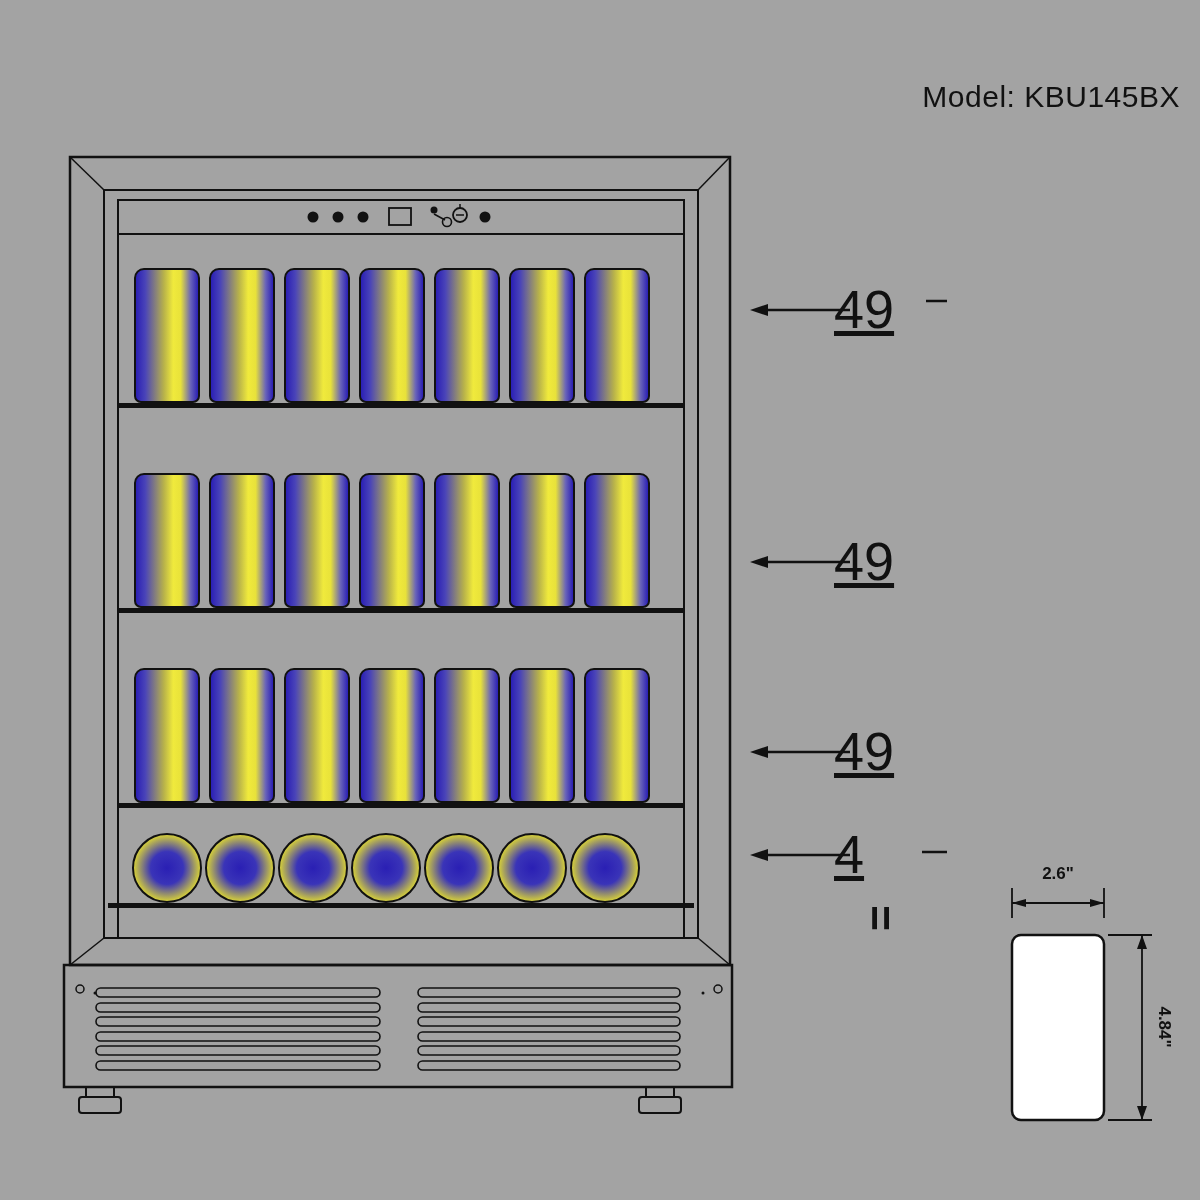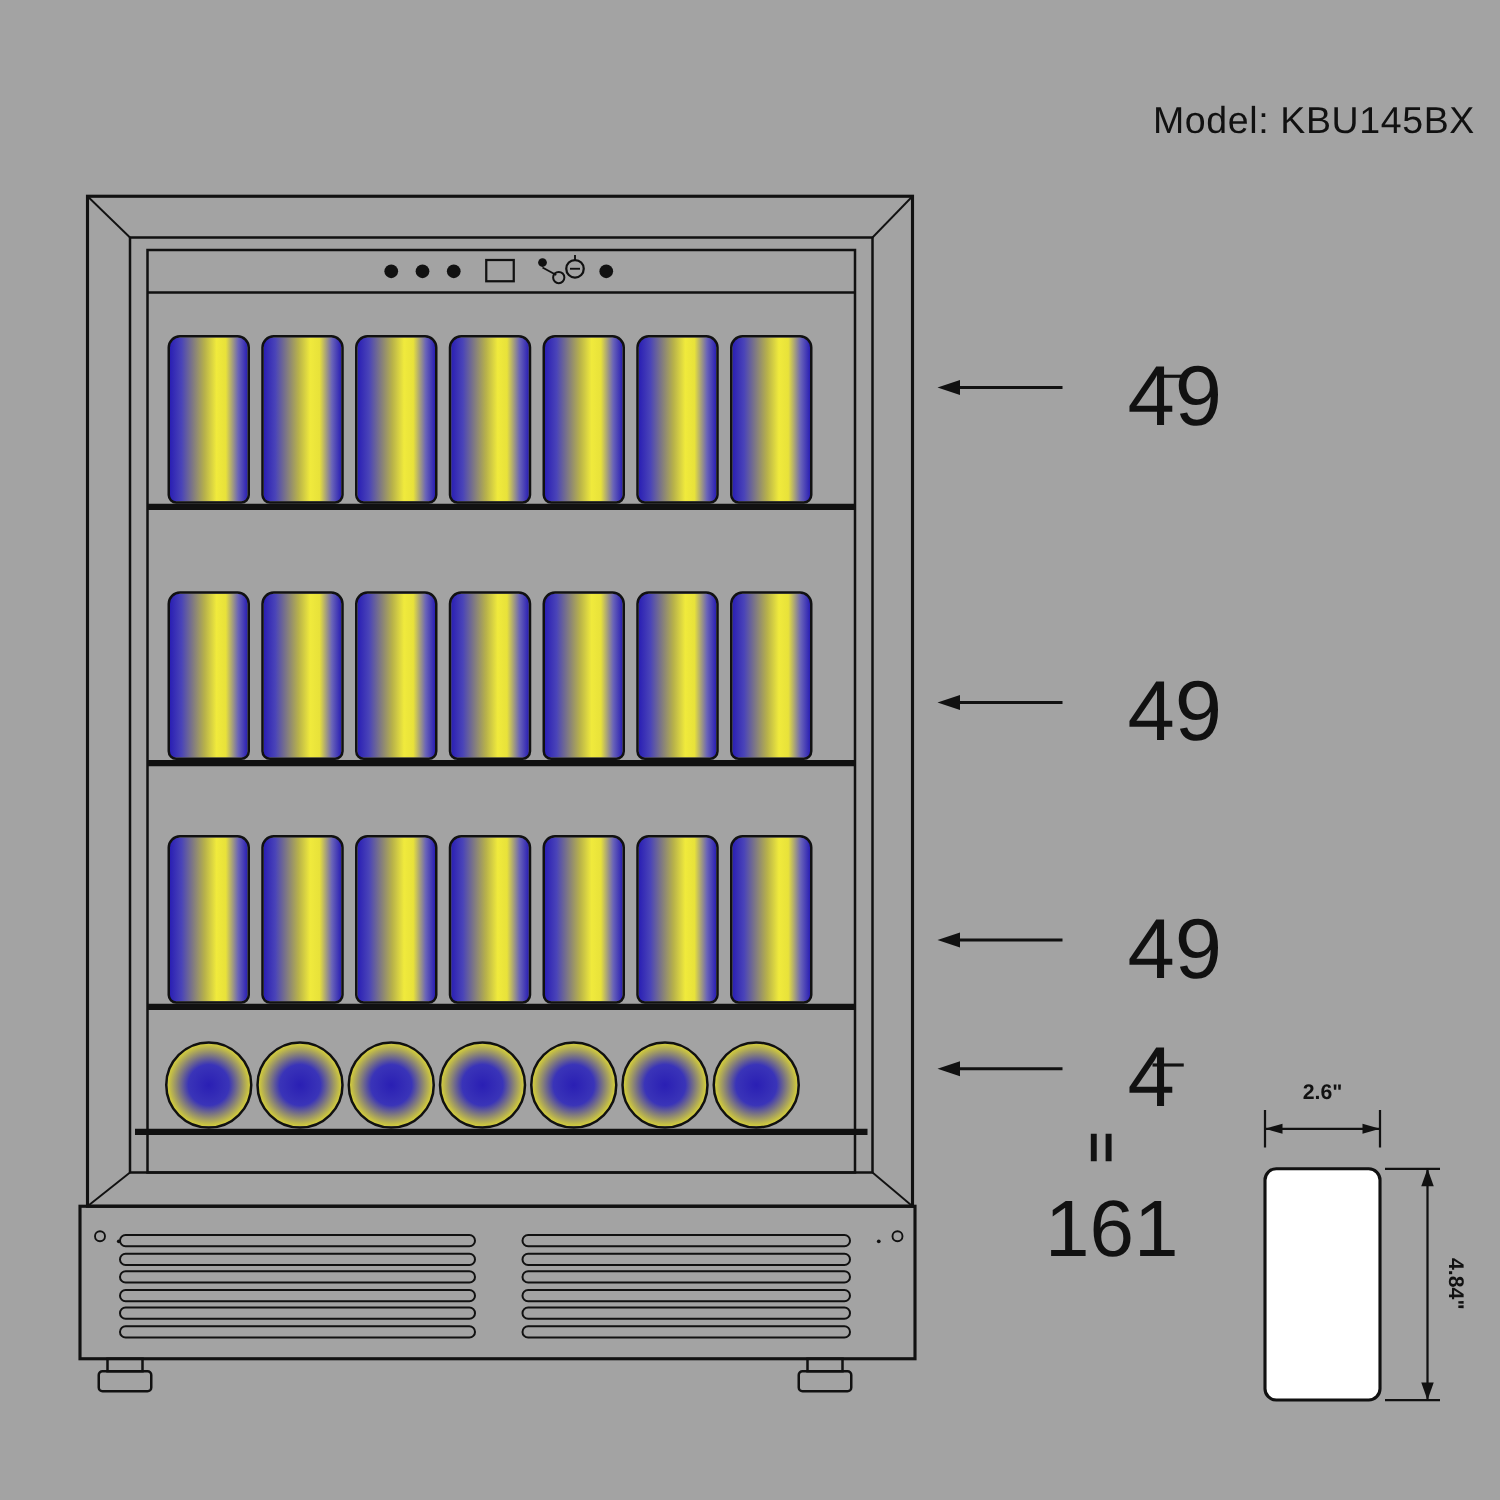--- a/index.html
+++ b/index.html
@@ -1,21 +1,21 @@
 <!DOCTYPE html>
 <html><head>
 <meta charset="utf-8">
 <style>
   html,body{margin:0;padding:0;background:#fff;}
   body{font-family:"Liberation Sans",sans-serif;color:#111;}
   #stage{position:relative;width:1200px;height:1200px;background:#a3a3a3;overflow:hidden;}
   .art{position:absolute;left:0;top:0;}
   .abs{position:absolute;}
   .title{left:690px;top:80px;width:490px;text-align:right;font-size:30px;font-weight:500;letter-spacing:.5px;}
-  .dim-num{position:absolute;left:902px;width:90px;font-size:68px;font-weight:500;line-height:1.1;}
+  .dim-num{position:absolute;left:834px;width:90px;font-size:54px;font-weight:500;line-height:1.1;text-decoration:underline;}
   .equals{left:850px;top:898px;width:60px;height:40px;font-size:44px;font-weight:700;text-align:center;transform:rotate(90deg);line-height:40px;}
   .total-num{left:836px;top:946px;width:140px;font-size:64px;font-weight:500;}
   .small-dim{position:absolute;font-size:17px;font-weight:700;text-align:center;}
   .w-label{left:1008px;top:864px;width:100px;}
   .h-label{left:1113px;top:1016px;width:100px;height:22px;transform:rotate(90deg);}
   .can{position:absolute;width:66px;height:135px;box-sizing:border-box;border:2px solid #111;
        border-radius:10px 10px 7px 7px;
        background:linear-gradient(90deg,#2a1fb4 0%,#4a44b8 15%,#b8b24a 45%,#f0ea3c 60%,#e8e23a 72%,#6a64b8 88%,#2a1fb4 100%);}
   .can-top{position:absolute;width:70px;height:70px;box-sizing:border-box;border:2px solid #111;border-radius:50%;
        background:radial-gradient(circle,#2a1fb4 0%,#3a34b8 35%,#c8c243 68%,#f0ea3c 82%,#e8e23a 100%);}
@@ -150,18 +150,17 @@
   </svg>
 
   <div class="abs title">Model: KBU145BX</div>
 
   <div class="dim-num" style="top:280px">49</div>
   <div class="dim-num" style="top:532px">49</div>
   <div class="dim-num" style="top:722px">49</div>
   <div class="dim-num" style="top:825px">4</div>
 
   <div class="abs equals">=</div>
-  <div class="abs total-num">161</div>
 
   <div class="small-dim w-label">2.6"</div>
   <div class="small-dim h-label">4.84"</div>
 
 </div>
 
 </body></html>

